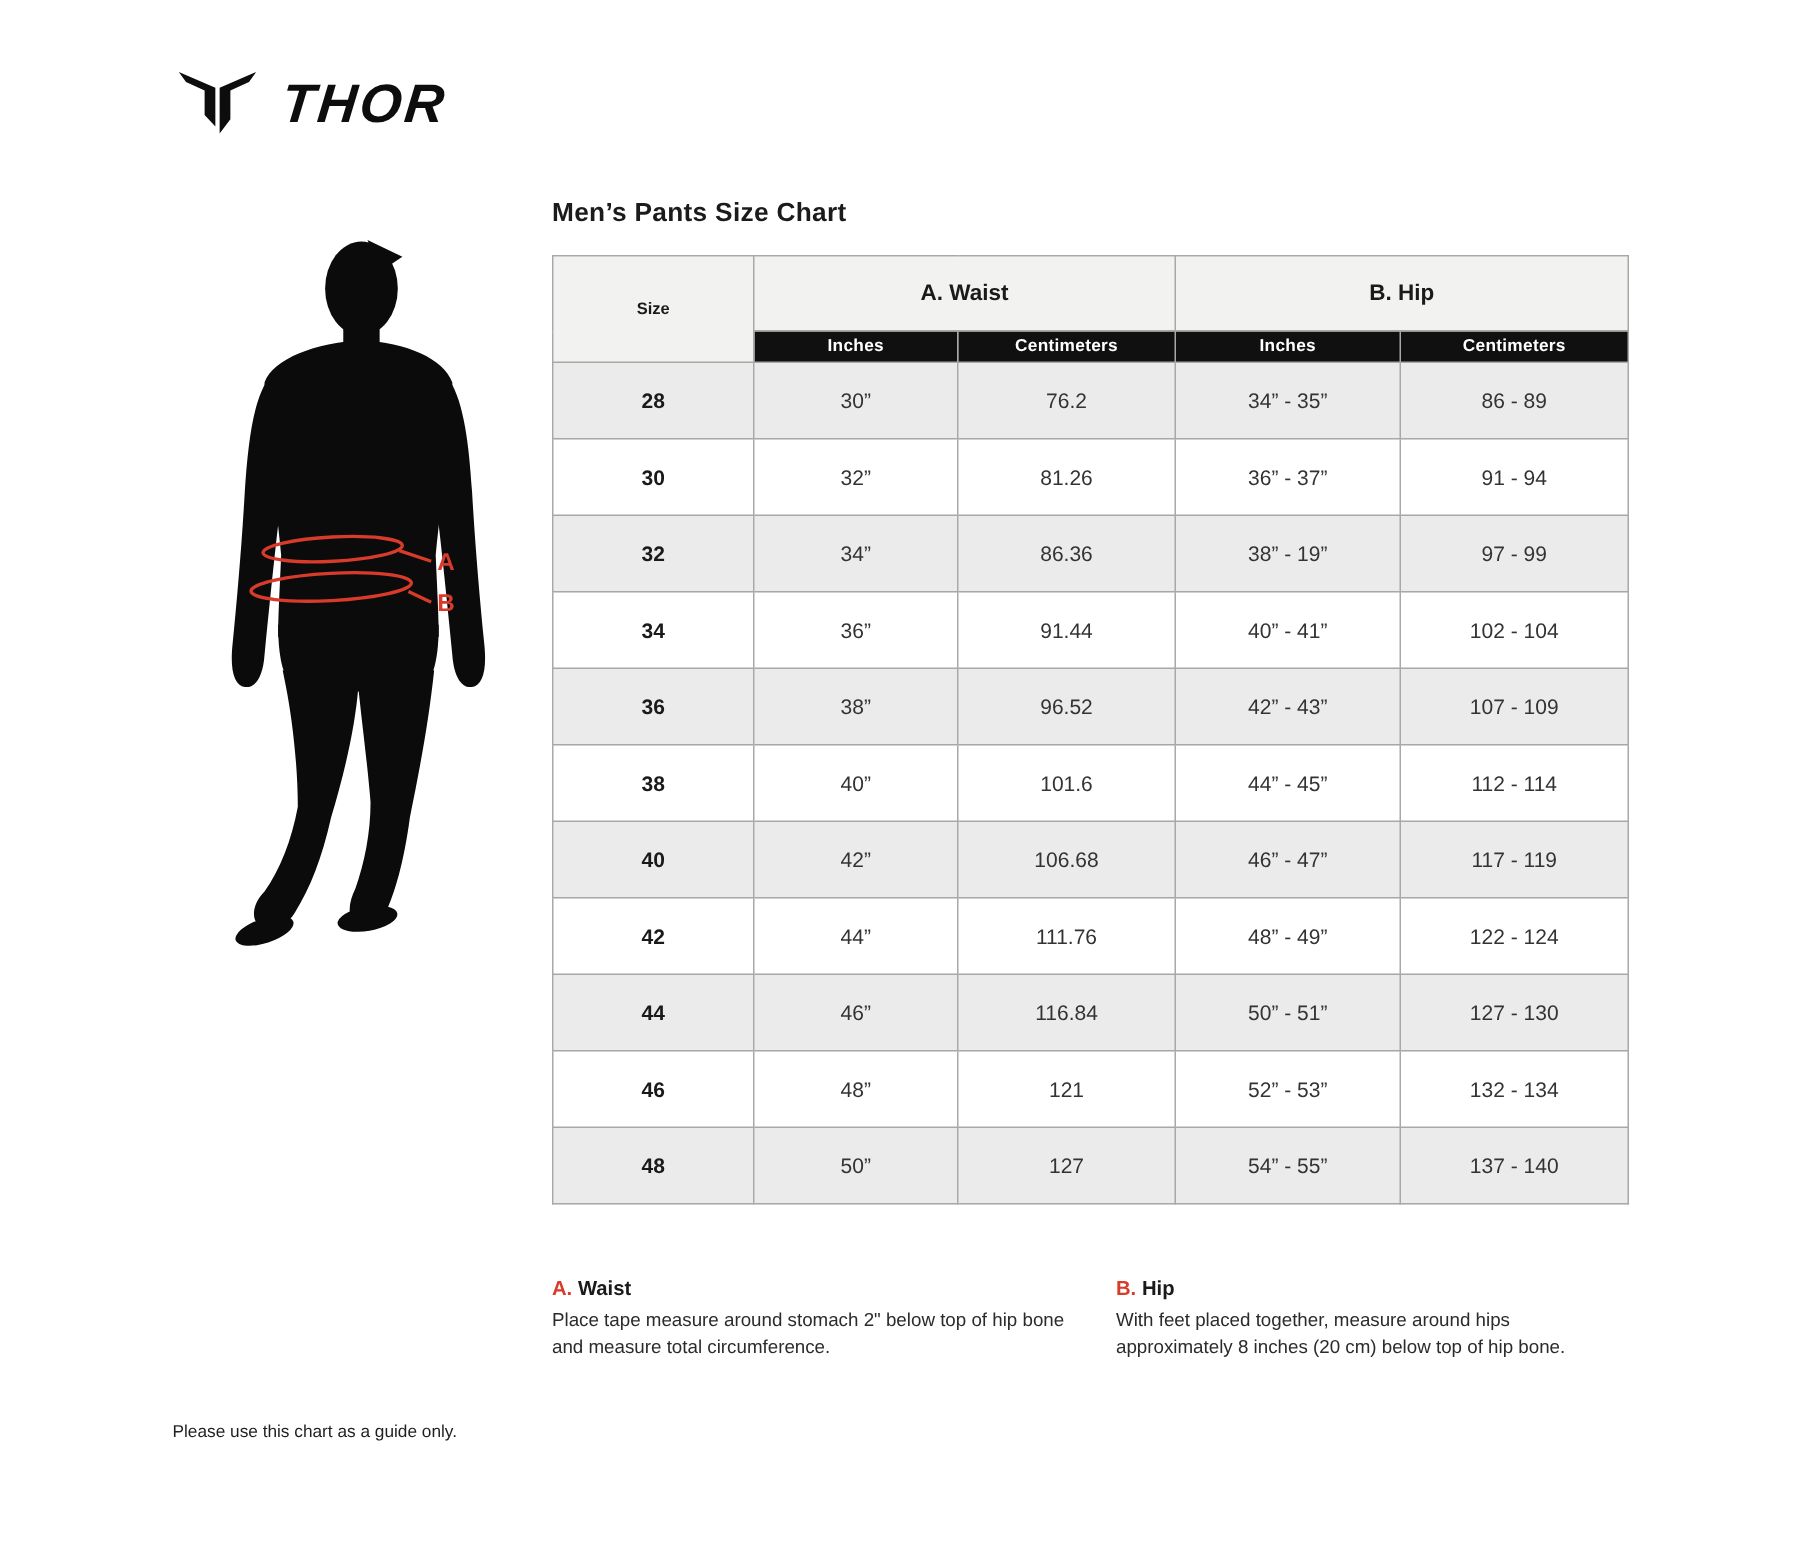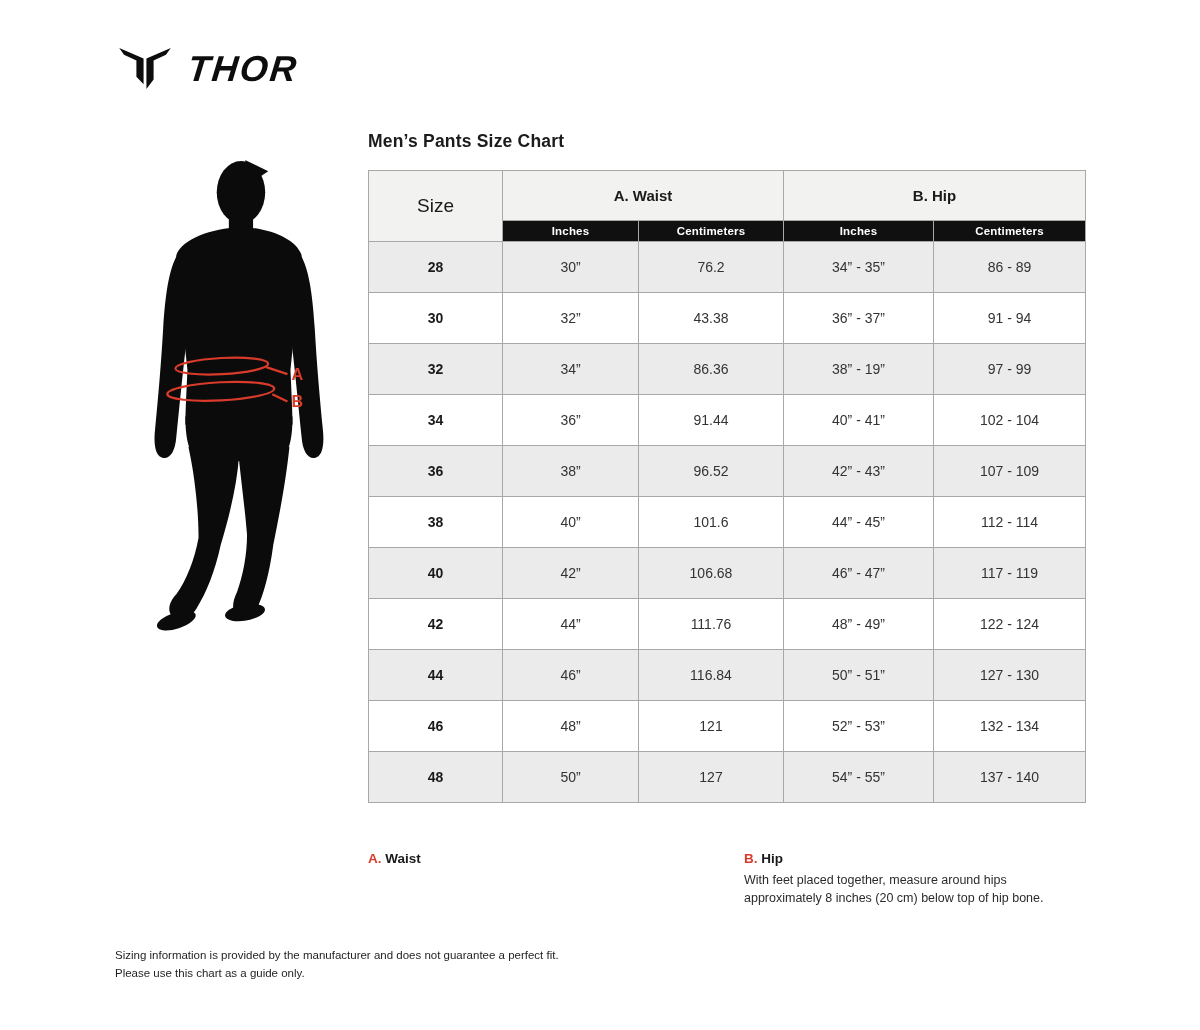--- a/index.html
+++ b/index.html
@@ -17,21 +17,21 @@
 
   
   .chart-title { position:absolute; left:368px; top:131px; font-size:17.5px; font-weight:bold;
     color:#1b1b1b; letter-spacing:0.2px; }
 
   table.size-table { position:absolute; left:368px; top:170px; width:717px;
     border-collapse:collapse; table-layout:fixed; }
   table.size-table td, table.size-table th { border:1px solid #a8a8a8; text-align:center;
     vertical-align:middle; }
   th.group-head { height:50px; background:#f2f2f1; font-size:15px; font-weight:bold; color:#1a1a1a; }
-  th.size-head { background:#f2f2f1; font-size:19px; font-weight:normal; color:#1a1a1a; }
+  th.size-head { background:#f2f2f1; font-size:11px; font-weight:bold; color:#1a1a1a; }
   td.bar { height:21px; background:#101010; color:#ffffff; font-size:11.5px; font-weight:bold;
     border-left:2px solid #ffffff; border-right:2px solid #ffffff; letter-spacing:0.2px;margin-top:33px; }
   tbody td { height:51px; font-size:14px; color:#333333; }
   tbody td.size-cell { font-weight:bold; color:#1a1a1a; }
   tbody tr:nth-child(odd) td { background:#ebebeb; }
   tbody tr:nth-child(even) td { background:#ffffff; }
 
   
   .measure { position:absolute; left:368px; top:835px; width:724px; }
   .measure-title { font-size:17.5px; font-weight:bold; color:#1b1b1b; }
@@ -111,21 +111,21 @@
       <tr>
         <td class="size-cell">28</td>
         <td>30”</td>
         <td>76.2</td>
         <td>34” - 35”</td>
         <td>86 - 89</td>
       </tr>
       <tr>
         <td class="size-cell">30</td>
         <td>32”</td>
-        <td>43.38</td>
+        <td>81.26</td>
         <td>36” - 37”</td>
         <td>91 - 94</td>
       </tr>
       <tr>
         <td class="size-cell">32</td>
         <td>34”</td>
         <td>86.36</td>
         <td>38” - 19”</td>
         <td>97 - 99</td>
       </tr>
@@ -185,24 +185,24 @@
         <td>54” - 55”</td>
         <td>137 - 140</td>
       </tr>
     </tbody>
 </table>
 
 <div class="measure">
   <div class="measure-cols">
     <div class="measure-col-a">
       <div class="measure-label"><span class="red">A.</span> <span>Waist</span></div>
+      <div class="measure-text">Place tape measure around stomach 2" below top of hip bone and measure total circumference.</div>
     </div>
     <div class="measure-col-b">
       <div class="measure-label"><span class="red">B.</span> <span>Hip</span></div>
       <div class="measure-text">With feet placed together, measure around hips approximately 8 inches (20 cm) below top of hip bone.</div>
     </div>
   </div>
 </div>
 
 <div class="footer">
-  <div>Sizing information is provided by the manufacturer and does not guarantee a perfect fit.</div>
   <div>Please use this chart as a guide only.</div>
 </div>
 
 </body></html>

